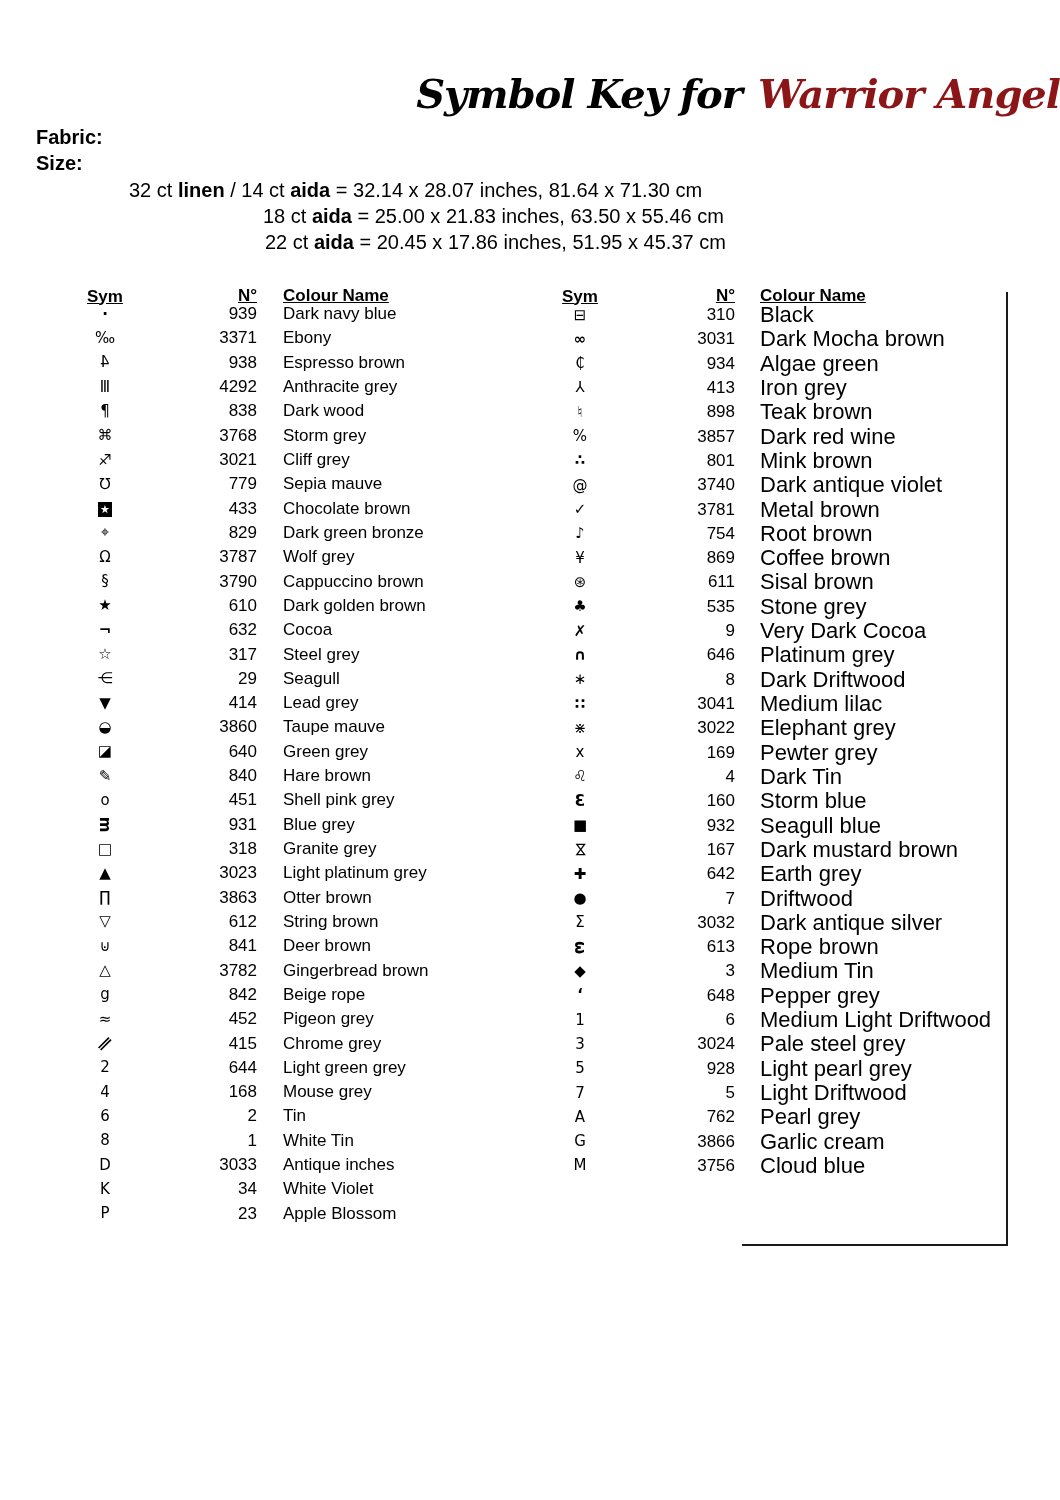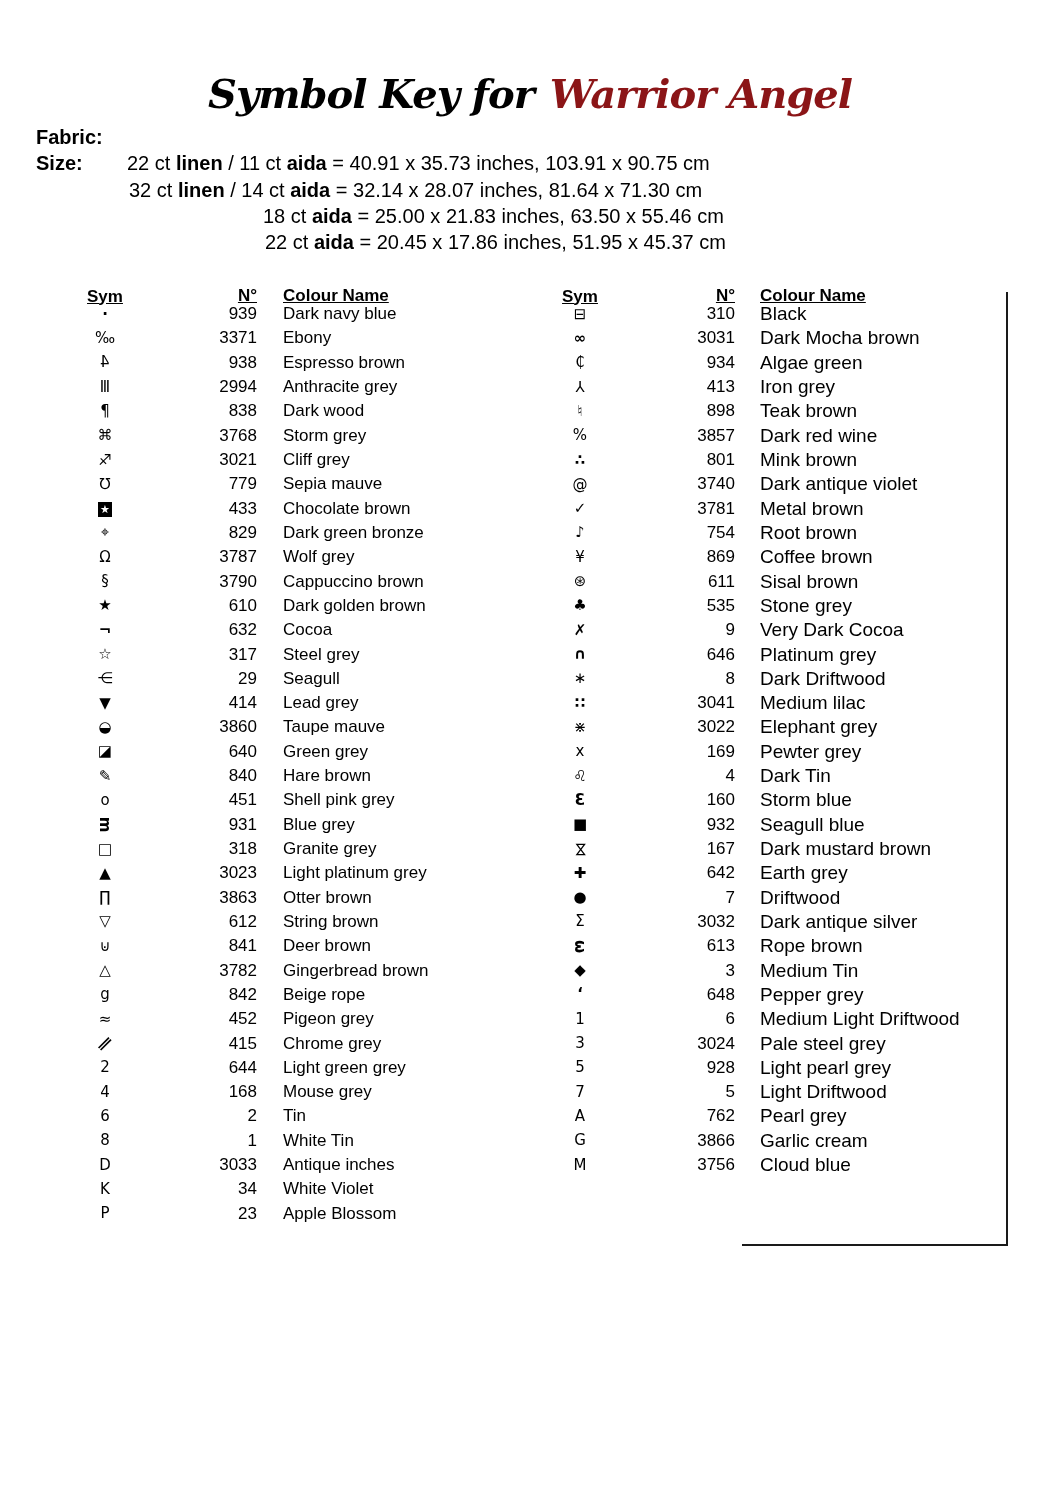--- a/index.html
+++ b/index.html
@@ -3,41 +3,41 @@
 <meta charset="utf-8">
 <style>
   html,body{margin:0;padding:0;}
   body{
     width:1060px;height:1500px;position:relative;background:#ffffff;color:#000;
     font-family:"Liberation Sans",sans-serif;overflow:hidden;
   }
   .b{font-weight:bold;}
   
   .title{
-    position:absolute;top:70px;left:0;width:1060px;text-align:center;white-space:nowrap;
+    position:absolute;top:70px;left:0;width:1060px;text-align:right;white-space:nowrap;
     font-family:"DejaVu Serif",serif;font-style:italic;font-weight:bold;font-size:40px;
     letter-spacing:-1px;
   }
   .title .pattern-name{margin-left:16px;}
   
   .info-line{position:absolute;left:0;width:1060px;height:27px;font-size:20px;white-space:nowrap;padding-left:23px;}
   .info-label{position:absolute;left:36px;top:0;font-weight:bold;}
   .info-content{position:absolute;top:0;}
   
   .keycol{position:absolute;top:286px;}
   .keycol.c0{left:78px;width:444px;}
   .keycol.c1{left:556px;width:452px;}
   .krow{display:grid;align-items:center;height:24.32px;}
   .c0 .krow{grid-template-columns:54px 125px 1fr;}
   .c1 .krow{grid-template-columns:48px 131px 1fr;}
   .krow.hdr{height:16px;margin-bottom:0;}
   .cell-sym{text-align:center;font-size:15px;line-height:1;font-family:"DejaVu Sans",sans-serif;}
   .cell-num{text-align:right;font-size:17px;}
   .c0 .cell-name{padding-left:26px;font-size:17px;}
-  .c1 .cell-name{padding-left:25px;font-size:19px;}
+  .c1 .cell-name{padding-left:25px;font-size:22px;}
   .hdr .cell-sym,.hdr .cell-num,.hdr .cell-name{
     font-family:"Liberation Sans",sans-serif;font-size:17px;font-weight:bold;
   }
   .hdr span{text-decoration:underline;}
   .hdr .cell-sym{font-size:17px;}
   
   .sym{display:inline-block;}
   .sym.inv{background:#000;color:#fff;font-size:11px;line-height:13px;padding:1px 2px;}
   .sym.fliph{transform:scaleX(-1);}
   .sym.rot90{transform:rotate(90deg);}
@@ -52,21 +52,20 @@
 
 <div class="title">
   <span>Symbol Key for</span><span class="pattern-name" style="color: rgb(139, 21, 23);">Warrior Angel</span>
 </div>
 
 <div class="info-line" style="top:126px">
   <span class="info-label">Fabric:</span>
 </div>
 <div class="info-line" style="top:152px">
   <span class="info-label">Size:</span>
-  <span class="info-content" style="left:127px"><span>22 ct </span><span class="b">linen</span><span> / 11 ct </span><span class="b">aida</span><span> = 40.91 x 35.73 inches, 103.91 x 90.75 cm</span></span>
 </div>
 <div class="info-line" style="top:179px">
   <span class="info-content" style="left:129px"><span>32 ct </span><span class="b">linen</span><span> / 14 ct </span><span class="b">aida</span><span> = 32.14 x 28.07 inches, 81.64 x 71.30 cm</span></span>
 </div>
 <div class="info-line" style="top:205px">
   <span class="info-content" style="left:263px"><span>18 ct </span><span class="b">aida</span><span>  = 25.00 x 21.83 inches, 63.50 x 55.46 cm</span></span>
 </div>
 <div class="info-line" style="top:231px">
   <span class="info-content" style="left:265px"><span>22 ct </span><span class="b">aida</span><span> = 20.45 x 17.86 inches, 51.95 x 45.37 cm</span></span>
 </div>
@@ -87,21 +86,21 @@
       <div class="cell-num">3371</div>
       <div class="cell-name">Ebony</div>
     </div>
     <div class="krow">
       <div class="cell-sym"><span class="sym fliph">4</span></div>
       <div class="cell-num">938</div>
       <div class="cell-name">Espresso brown</div>
     </div>
     <div class="krow">
       <div class="cell-sym"><span class="sym">Ⅲ</span></div>
-      <div class="cell-num">2994</div>
+      <div class="cell-num">4292</div>
       <div class="cell-name">Anthracite grey</div>
     </div>
     <div class="krow">
       <div class="cell-sym"><span class="sym">¶</span></div>
       <div class="cell-num">838</div>
       <div class="cell-name">Dark wood</div>
     </div>
     <div class="krow">
       <div class="cell-sym"><span class="sym">⌘</span></div>
       <div class="cell-num">3768</div>

